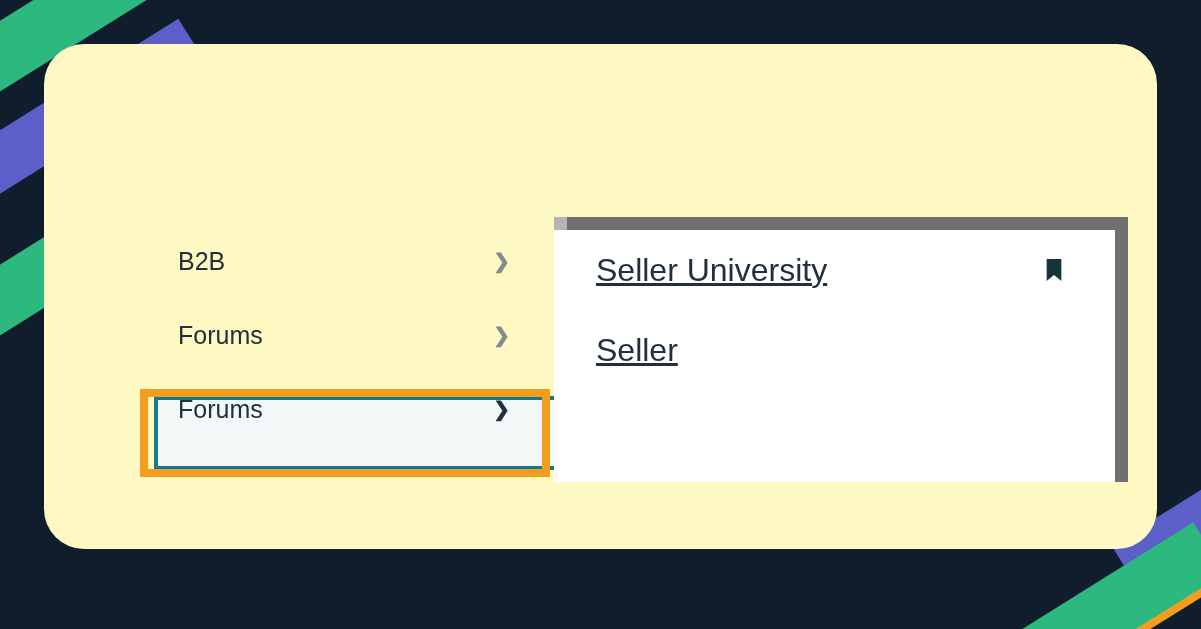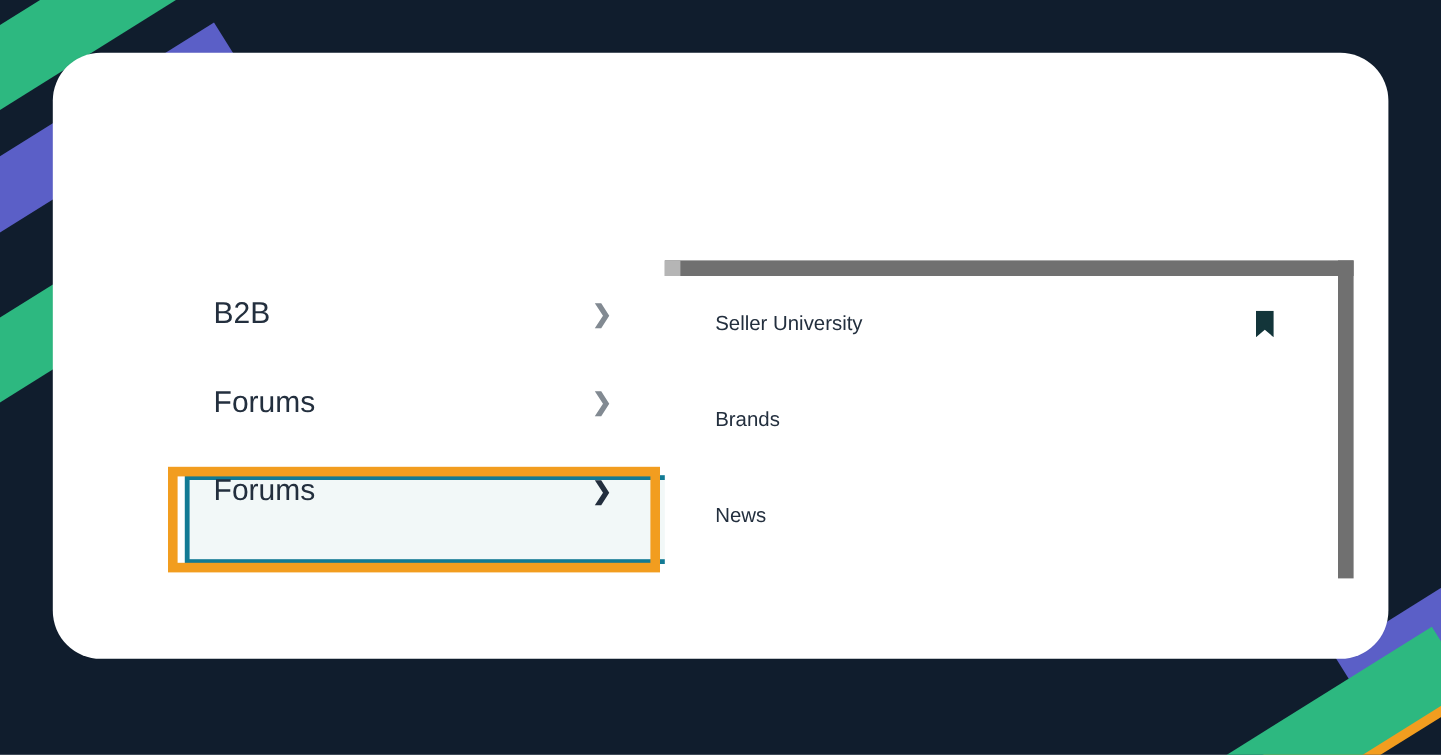--- a/index.html
+++ b/index.html
@@ -25,21 +25,21 @@
   .stripe-green-bottom { right: -40px; bottom: -60px; width: 420px; height: 60px; background: #2db880; }
   .stripe-orange-bottom { right: -150px; bottom: 30px; width: 320px; height: 52px; background: #f29d1f; }
   .stripe-purple-bottom { right: -220px; bottom: 120px; width: 320px; height: 52px; background: #5b5fc7; }
 
   .card {
     position: absolute;
     left: 44px;
     top: 44px;
     right: 44px;
     bottom: 80px;
-    background: #ffffff;
+    background: #fef9c3;
     border-radius: 40px;
     box-shadow: 0 0 0 1px rgba(0,0,0,0.02);
   }
 
   
   .menu {
     position: absolute;
     left: 100px;
     top: 180px;
     width: 400px;
@@ -120,23 +120,24 @@
     left: 0; top: 0; right: 0; bottom: 0;
     background: #ffffff;
     z-index: 4;
   }
   .sub-item {
     display: flex;
     align-items: center;
     justify-content: space-between;
     height: 80px;
     padding: 0 52px 0 42px;
-    font-size: 17px;
+    font-size: 32px;
     color: #232f3e;
     cursor: pointer;
+    text-decoration: underline;
   }
   .bookmark-icon {
     width: 18px;
     height: 22px;
     fill: #13353a;
   }
   .shadow-top {
     position: absolute;
     left: 0; top: -13px; right: -13px; height: 13px;
     background: #707070;
@@ -194,21 +195,18 @@
     <div class="shadow-top"></div>
     <div class="shadow-right"></div>
     <div class="submenu-inner">
       <div class="sub-item">
         <span>Seller University</span>
         <svg class="bookmark-icon" viewBox="0 0 14 18">
           <path d="M1 0 H13 V18 L7 13 L1 18 Z"></path>
         </svg>
       </div>
       <div class="sub-item">
-        <span>Brands</span>
+        <span>Seller</span>
       </div>
-      <div class="sub-item">
-        <span>News</span>
-      </div>
     </div>
   </div>
 
 </div>
 
 </body></html>

